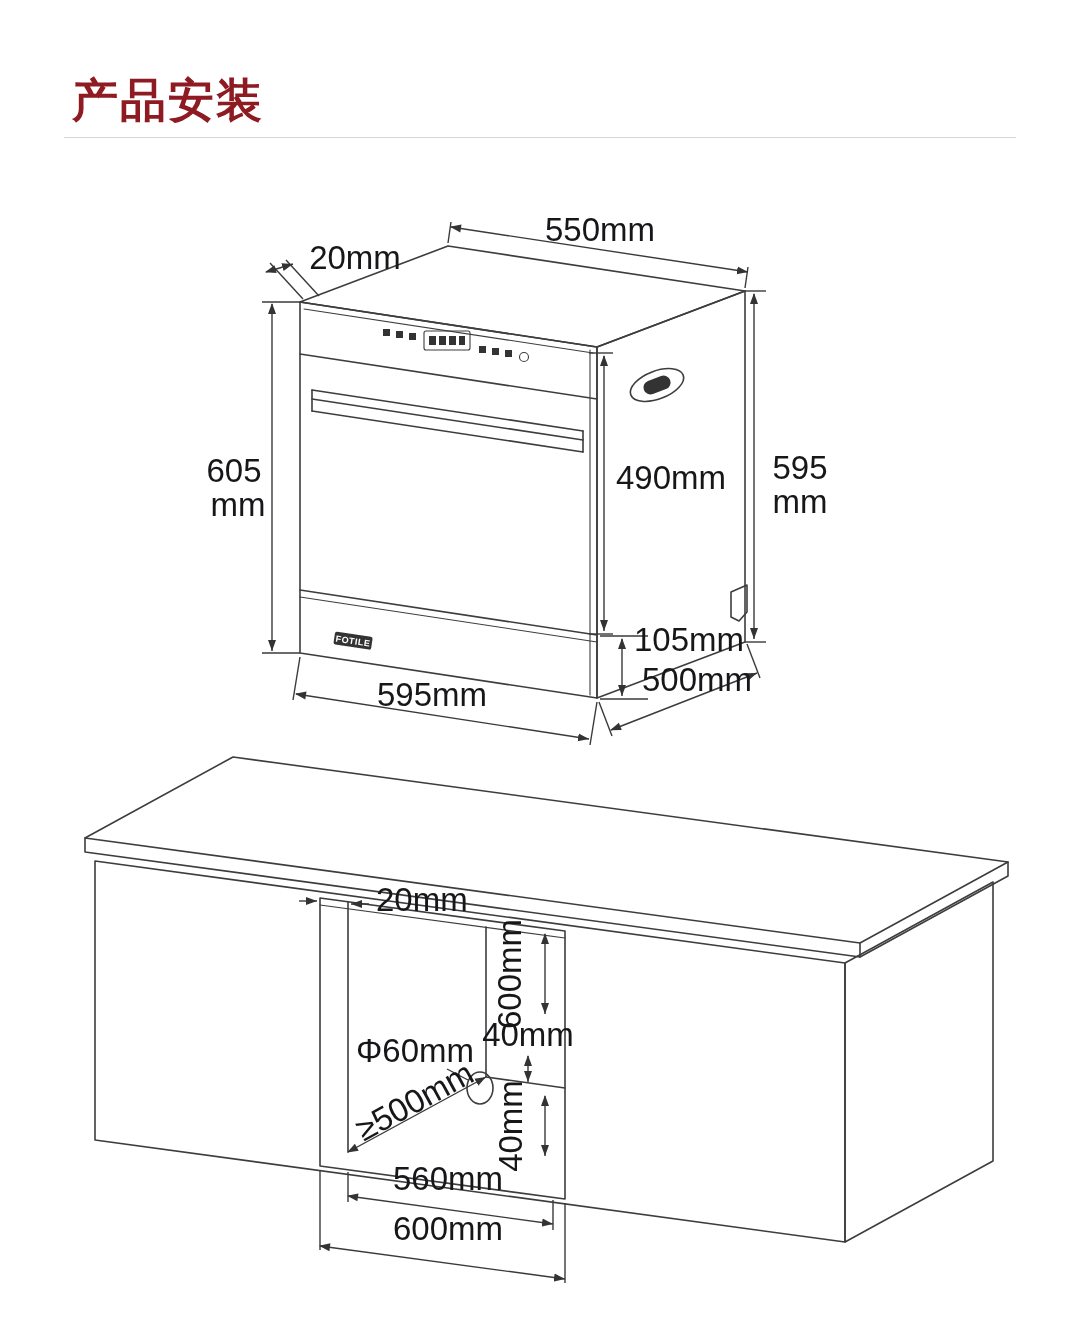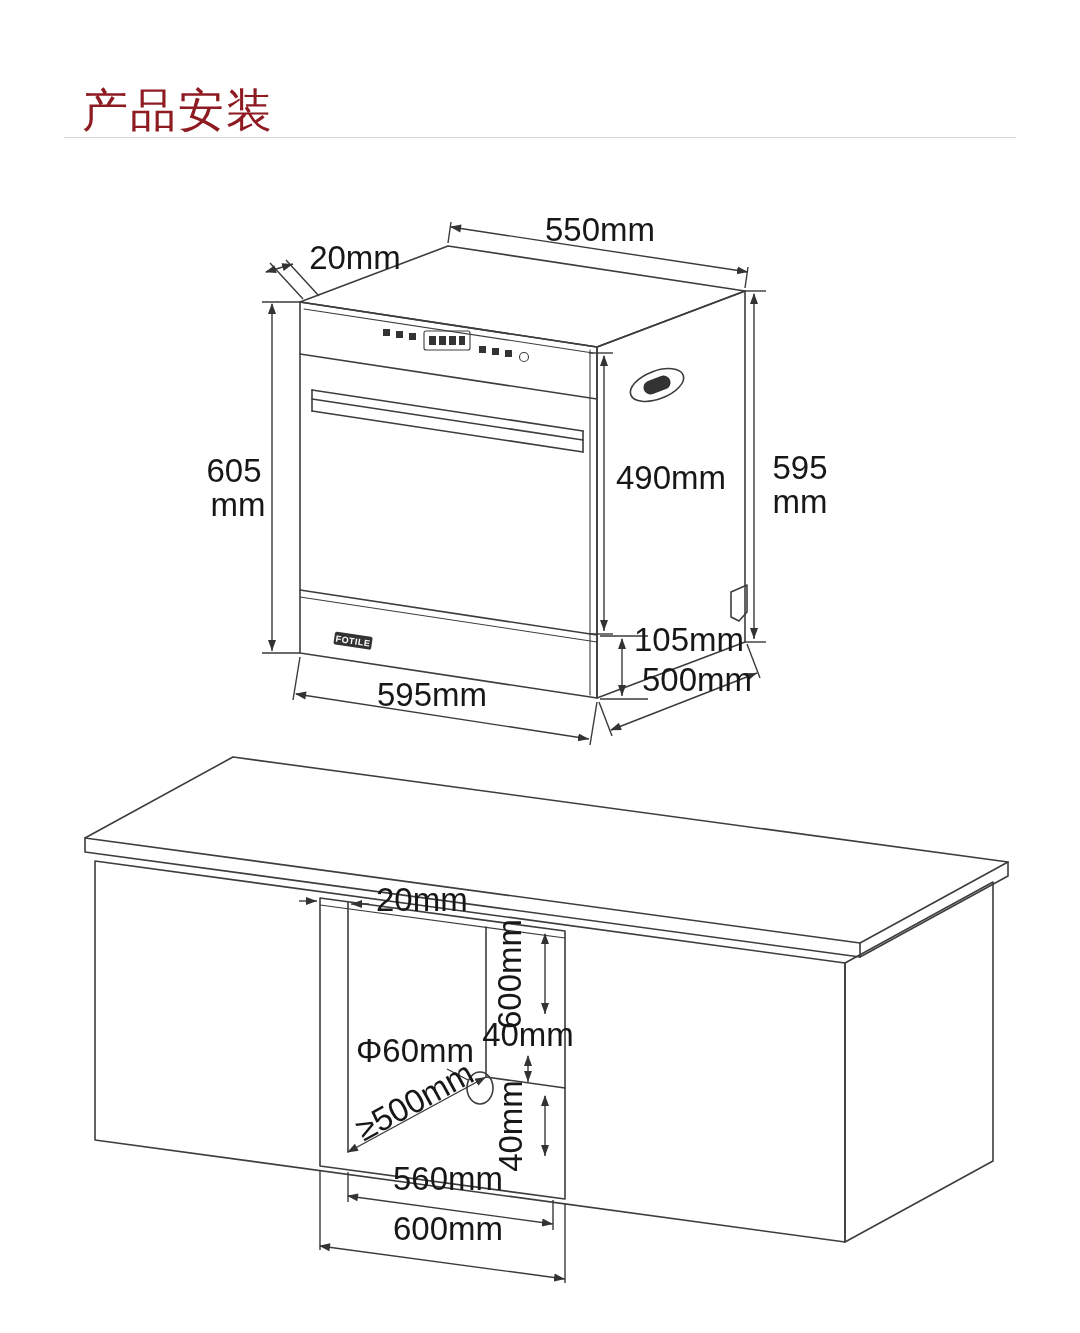--- a/index.html
+++ b/index.html
@@ -1,22 +1,22 @@
 <!DOCTYPE html>
 <html><head>
 <meta charset="utf-8">
 <style>
   html,body { margin:0; padding:0; background:#ffffff; }
   .page {
     position:relative; width:1080px; height:1333px; background:#fff;
     font-family:"Liberation Sans","DejaVu Sans",sans-serif; overflow:hidden;
   }
   .page-title {
-    position:absolute; left:64px; top:62px; margin:18px;
-    font-size:46px; font-weight:400; color:#8e1b22; letter-spacing:2px;
+    position:absolute; left:64px; top:62px; margin:8px;
+    font-size:46px; font-weight:700; color:#8e1b22; letter-spacing:2px;
   }
   .header-rule {
     position:absolute; left:64px; right:64px; top:137px; height:1px; background:#d6d6d6;
   }
   svg.diagram { position:absolute; left:0; }
   #appliance-svg { top:170px; }
   #cabinet-svg  { top:740px; }
 
   svg text {
     font-family:"Liberation Sans","DejaVu Sans",sans-serif;

